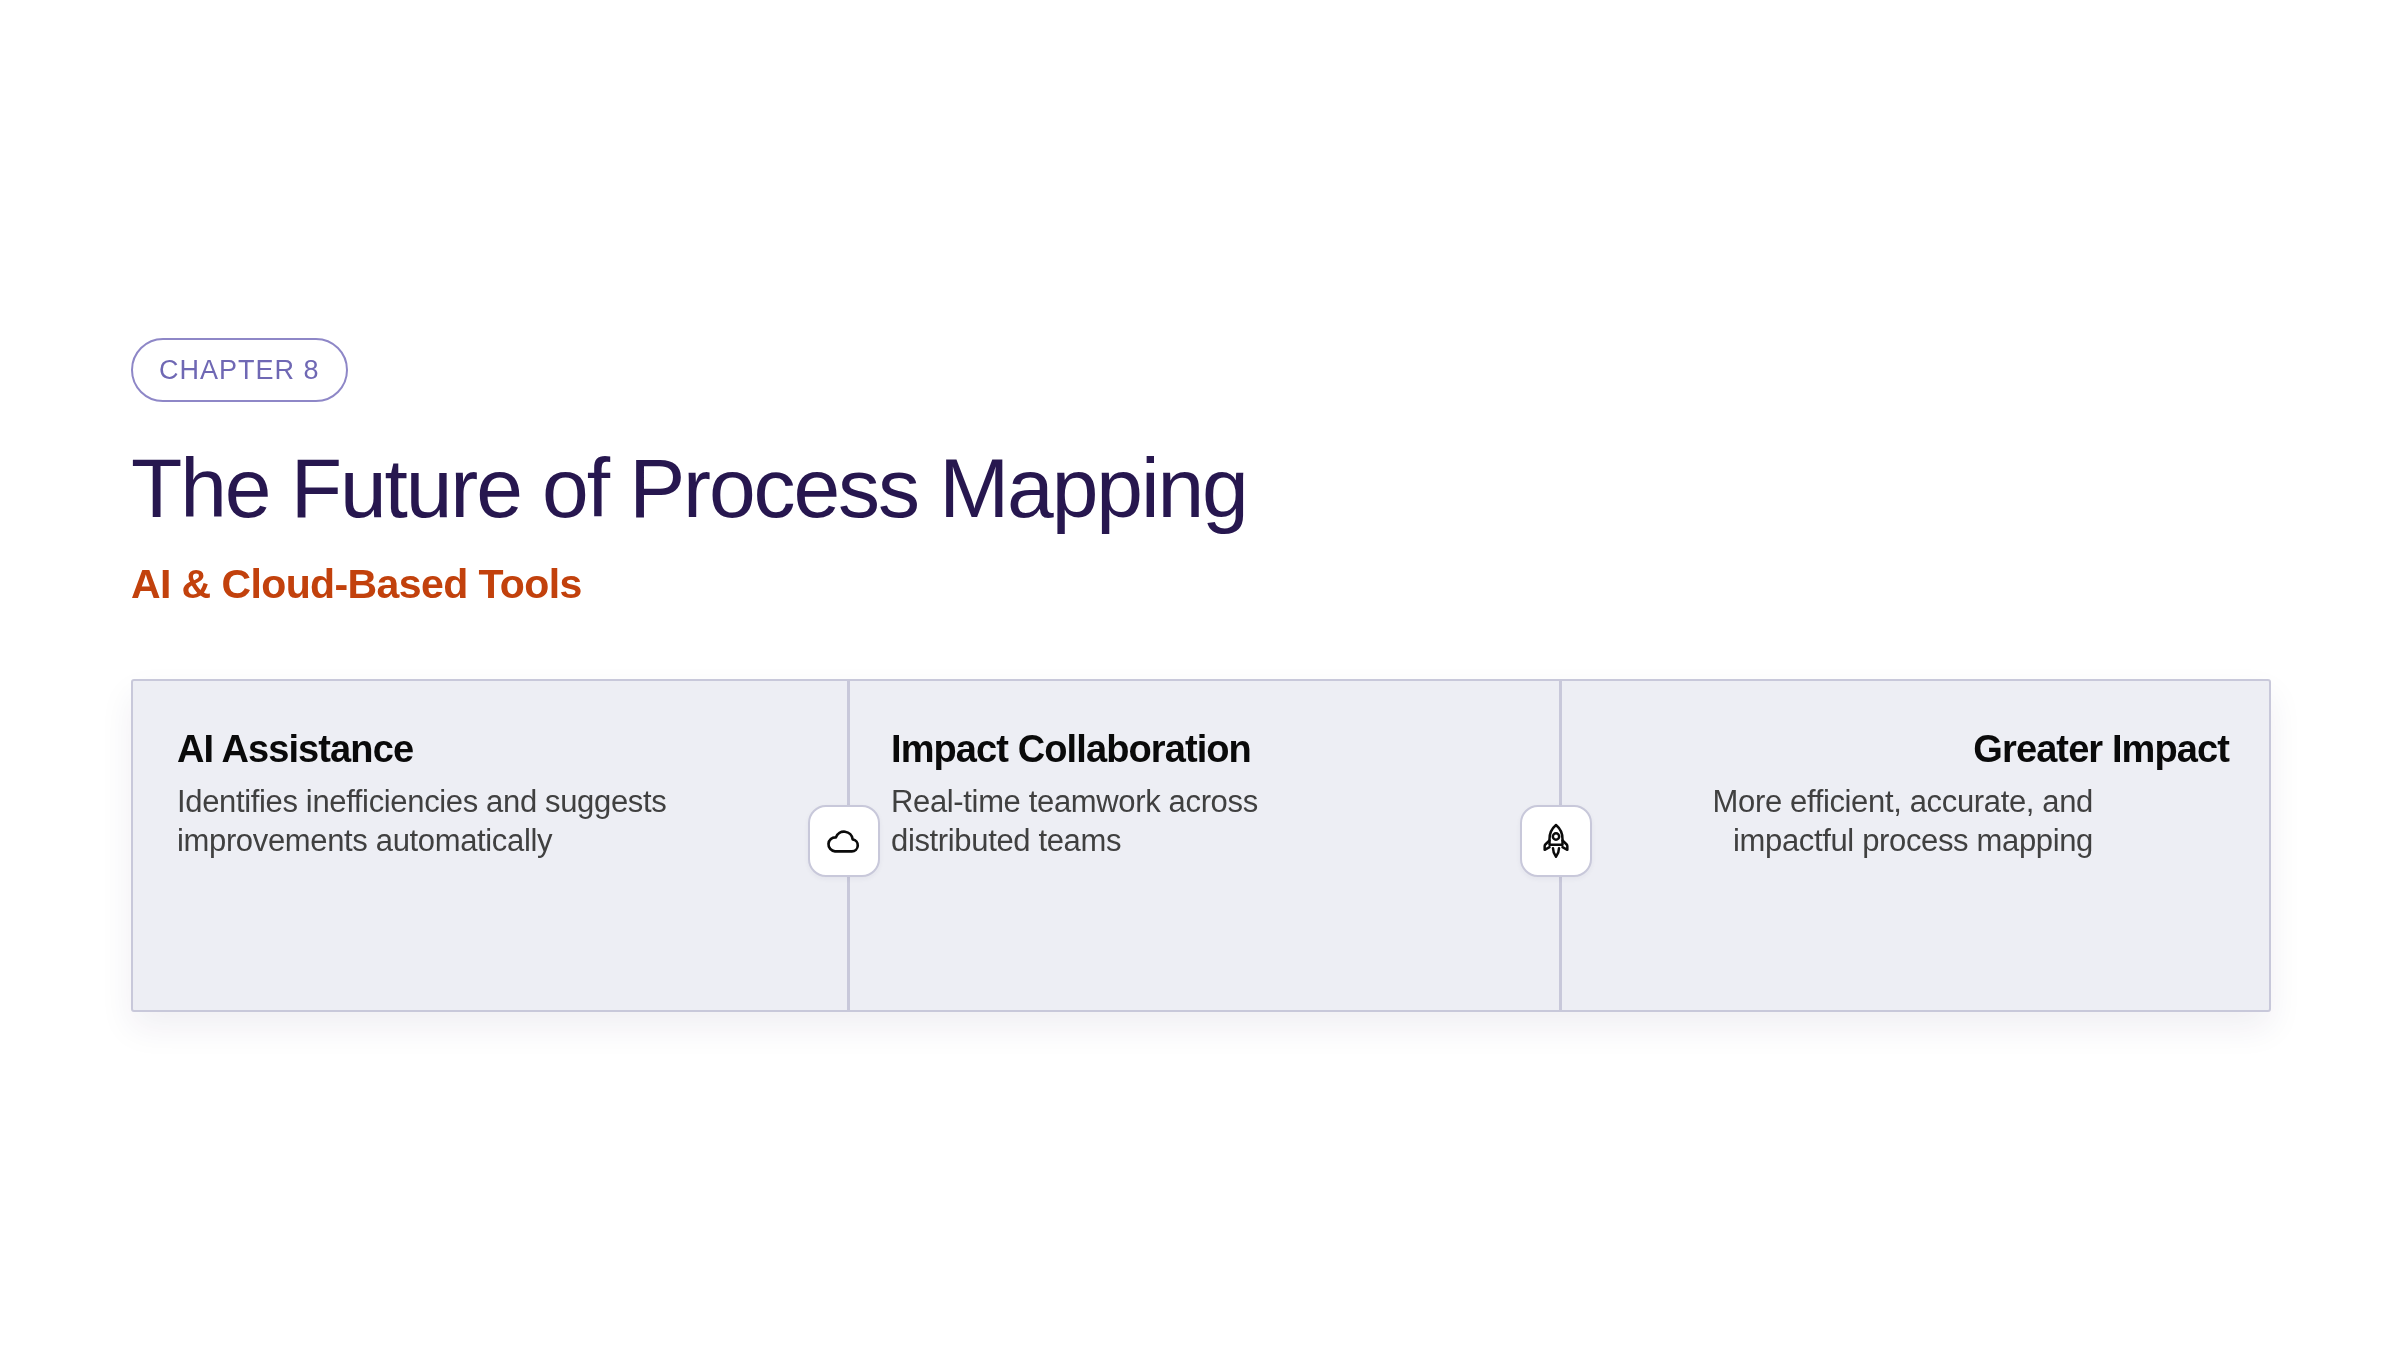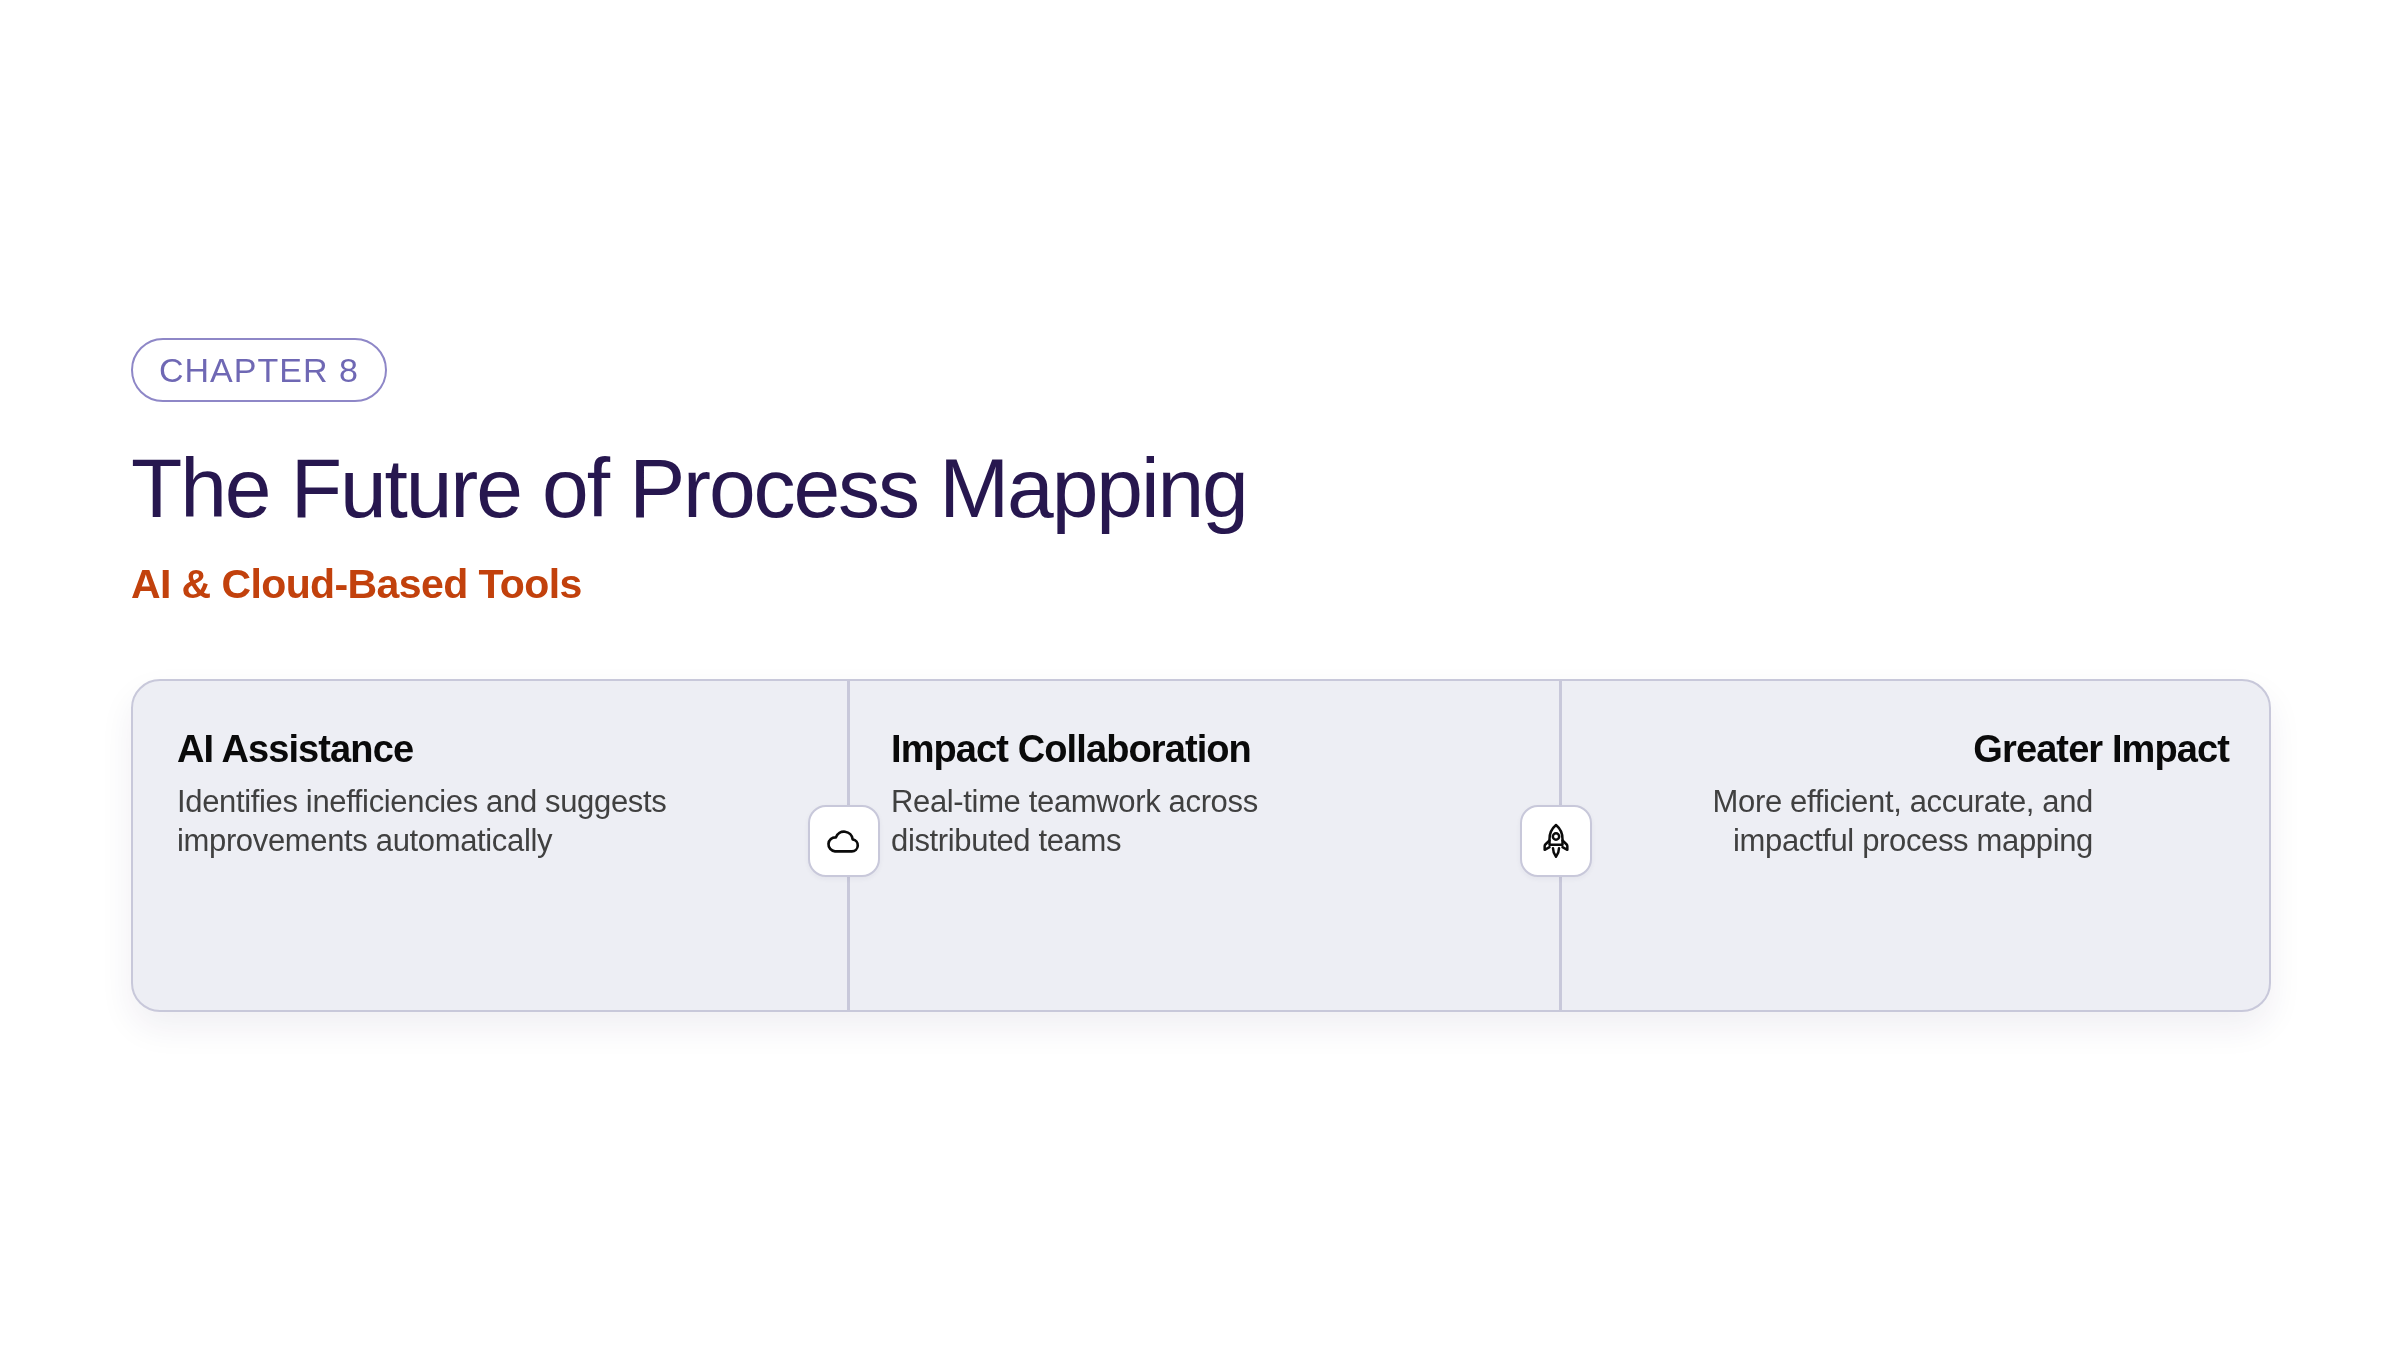--- a/index.html
+++ b/index.html
@@ -33,21 +33,21 @@
     align-items: center;
     justify-content: center;
     height: 64px;
     padding: 0 26px;
     border: 2px solid #8e87c7;
     border-radius: 34px;
     background: #ffffff;
   }
 
   .chapter-badge-label {
-    font-size: 34px;
+    font-size: 27px;
     font-weight: 400;
     letter-spacing: 1.0px;
     color: #6f68b4;
     line-height: 1;
     white-space: nowrap;
   }
 
   .page-title {
     margin-top: 43px;
     font-size: 84px;
@@ -70,21 +70,21 @@
 
   
   .panels-card {
     position: absolute;
     left: 131px;
     top: 679px;
     width: 2140px;
     height: 333px;
     background: #edeef4;
     border: 2px solid #c8c8da;
-    border-radius: 29px;
+    border-radius: 3px;
     box-shadow: 0 16px 34px rgba(40, 30, 80, 0.07);
     display: flex;
   }
 
   .panel {
     position: relative;
     height: 100%;
     padding: 47px 40px 0 44px;
   }
 

